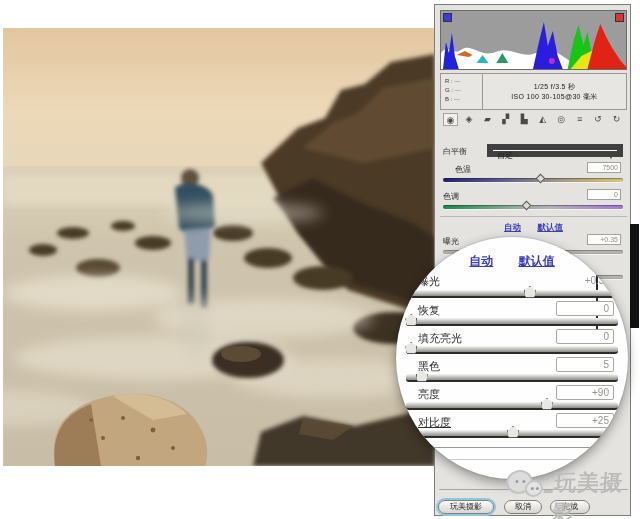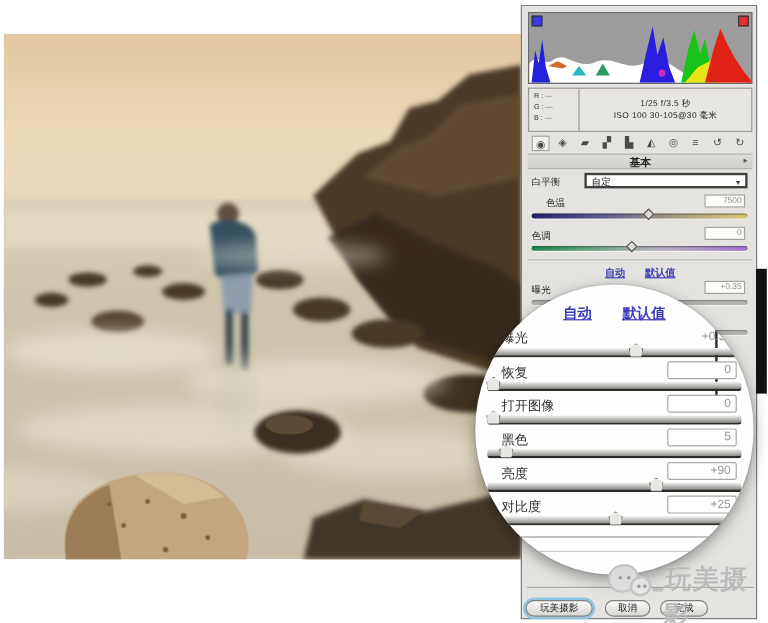--- a/index.html
+++ b/index.html
@@ -37,21 +37,21 @@
           background:linear-gradient(#dedcd8,#d2d0cc);border-top:1px solid #b4b2ae;
           border-bottom:1px solid #b4b2ae;box-sizing:border-box;
           font-size:9px;font-weight:bold;color:#222;text-align:center;line-height:12px;}
   .ptitle .fly{position:absolute;right:4px;top:0;font-size:7px;color:#555;font-weight:normal;}
 
   .lbl{position:absolute;font-size:8px;color:#2a2a2a;}
   .valbox{position:absolute;width:34px;height:11px;background:#fcfcfb;border:1px solid #a3a19d;
           box-sizing:border-box;font-size:7px;color:#8e8c88;text-align:right;
           padding-right:2px;line-height:9px;}
   .wbsel{position:absolute;left:52px;top:139px;width:136px;height:13px;background:#fdfdfc;
-         border:2px solid #404040;box-sizing:border-box;font-size:8px;color:#222;
+         border:6px solid #404040;box-sizing:border-box;font-size:8px;color:#222;
          padding-left:4px;line-height:11px;}
   .wbsel .caret{position:absolute;right:3px;top:2px;font-size:6px;color:#444;}
 
   .track{position:absolute;height:4px;border-radius:2px;background:linear-gradient(#c6c6c4,#a9a7a3);
          box-shadow:0 1px 0 #f4f2ee, inset 0 1px 1px rgba(0,0,0,.35);}
   .track.temp{background:linear-gradient(90deg,#23236f,#62628e 35%,#a49a84 65%,#d8c87a);}
   .track.tint{background:linear-gradient(90deg,#1d8a4c,#8fae9c 40%,#b6b0bf 60%,#a478d0);}
   .thumb{position:absolute;top:-3px;width:7px;height:7px;background:#dddbd7;border:1px solid #55534f;
          transform:rotate(45deg);box-sizing:border-box;}
   .divline{position:absolute;left:5px;width:187px;height:1px;background:#bbb9b5;}
@@ -226,24 +226,20 @@
       <div class="tabico">▰</div>
       <div class="tabico">▞</div>
       <div class="tabico">▙</div>
       <div class="tabico">◭</div>
       <div class="tabico">◎</div>
       <div class="tabico">≡</div>
       <div class="tabico">↺</div>
       <div class="tabico">↻</div>
     </div>
 
-    <div class="ptitle">
-      <span>基本</span>
-      <span class="fly">▸</span>
-    </div>
 
     <div class="lbl" style="left:8px;top:141px;">白平衡</div>
     <div class="wbsel">
       <span>自定</span>
       <span class="caret">▼</span>
     </div>
 
     <div class="lbl" style="left:20px;top:159px;">色温</div>
     <div class="valbox" style="left:152px;top:157px;">7500</div>
     <div class="track temp" style="left:8px;top:173px;width:180px;">
@@ -294,39 +290,39 @@
     <div class="l-track" style="top:53px;">
       <div class="l-thumb" style="left: calc(58% - 5px);"></div>
     </div>
 
     <div class="l-lbl" style="top:66px;">恢复</div>
     <div class="l-val" style="top:64px;">0</div>
     <div class="l-track" style="top:81px;">
       <div class="l-thumb" style="left: calc(2% - 5px);"></div>
     </div>
 
-    <div class="l-lbl" style="top:94px;">打开图像</div>
+    <div class="l-lbl" style="top:94px;">填充亮光</div>
     <div class="l-val" style="top:92px;">0</div>
     <div class="l-track" style="top:109px;">
       <div class="l-thumb" style="left: calc(2% - 5px);"></div>
     </div>
 
     <div class="l-lbl" style="top:122px;">黑色</div>
     <div class="l-val" style="top:120px;">5</div>
     <div class="l-track" style="top:137px;">
       <div class="l-thumb" style="left: calc(7% - 5px);"></div>
     </div>
 
     <div class="l-lbl" style="top:150px;">亮度</div>
     <div class="l-val" style="top:148px;">+90</div>
     <div class="l-track" style="top:165px;">
       <div class="l-thumb" style="left: calc(66% - 5px);"></div>
     </div>
 
-    <div class="l-lbl" style="top:178px;">对比度</div>
+    <div class="l-lbl" style="top:178px;text-decoration:underline;">对比度</div>
     <div class="l-val" style="top:176px;">+25</div>
     <div class="l-track" style="top:193px;">
       <div class="l-thumb" style="left: calc(50% - 5px);"></div>
     </div>
 
     <div class="l-sep" style="top:210px;"></div>
     <div class="l-sep" style="top:222px;opacity:.5;"></div>
   </div>
 
   <div id="wm">

